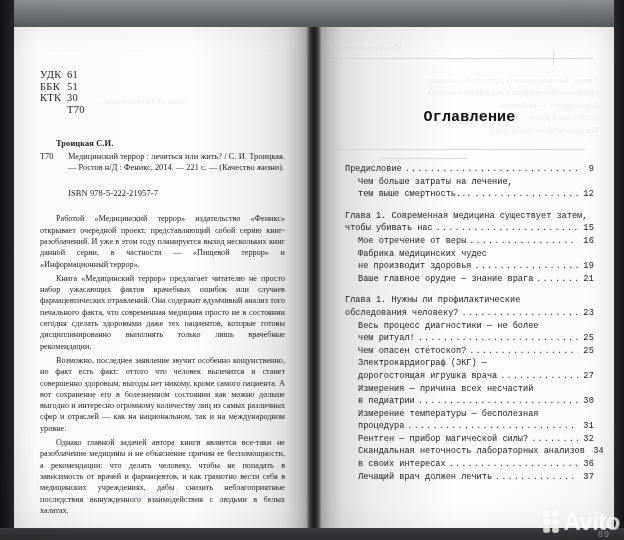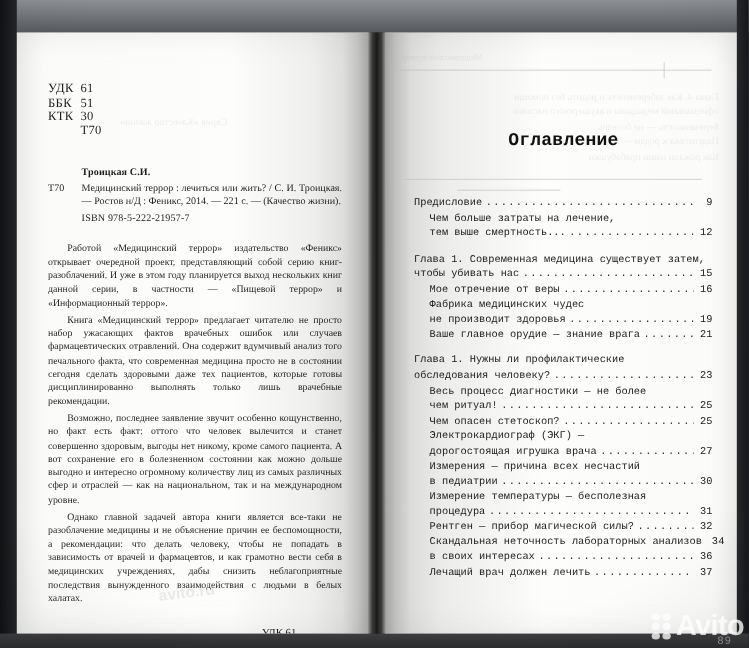--- a/index.html
+++ b/index.html
@@ -76,25 +76,25 @@
 
   
   .codes{margin-top:16px;font-weight:normal;font-size:10.5px;line-height:11.5px;
     letter-spacing:.3px;color:#1d1d1d;}
   .codes .row{display:flex;}
   .codes .k{width:27px;}
   .codes .v{}
   .codes .row.indent .k{visibility:hidden;}
 
   .cip{margin-top:23px;font-size:8.4px;line-height:11.6px;color:#1d1d1d;}
-  .cip .author{font-weight:bold;margin-left:28px;letter-spacing:.1px;}
+  .cip .author{font-weight:bold;margin-left:16px;letter-spacing:.1px;}
   .cip .body{display:flex;margin-top:1px;}
   .cip .body .sig{width:28px;flex:0 0 28px;}
   .cip .body .txt{flex:1;text-align:justify;}
-  .cip .isbn{margin-left:28px;margin-top:2px;letter-spacing:.15px;font-family:Liberation Serif, serif;}
+  .cip .isbn{margin-left:28px;margin-top:14px;letter-spacing:.15px;font-family:Liberation Serif, serif;}
 
   .annot{margin-top:14px;font-size:8.2px;line-height:11.3px;text-align:justify;
     color:#1f1f1f;}
   .annot p{margin:0 0 0 0;text-indent:16px;}
   .annot p + p{margin-top:3px;}
 
   .imprint{margin-top:17px;font-size:9px;line-height:13px;color:#1d1d1d;}
   .imprint .udk-row{display:flex;justify-content:flex-end;padding-right:38px;}
 
   

